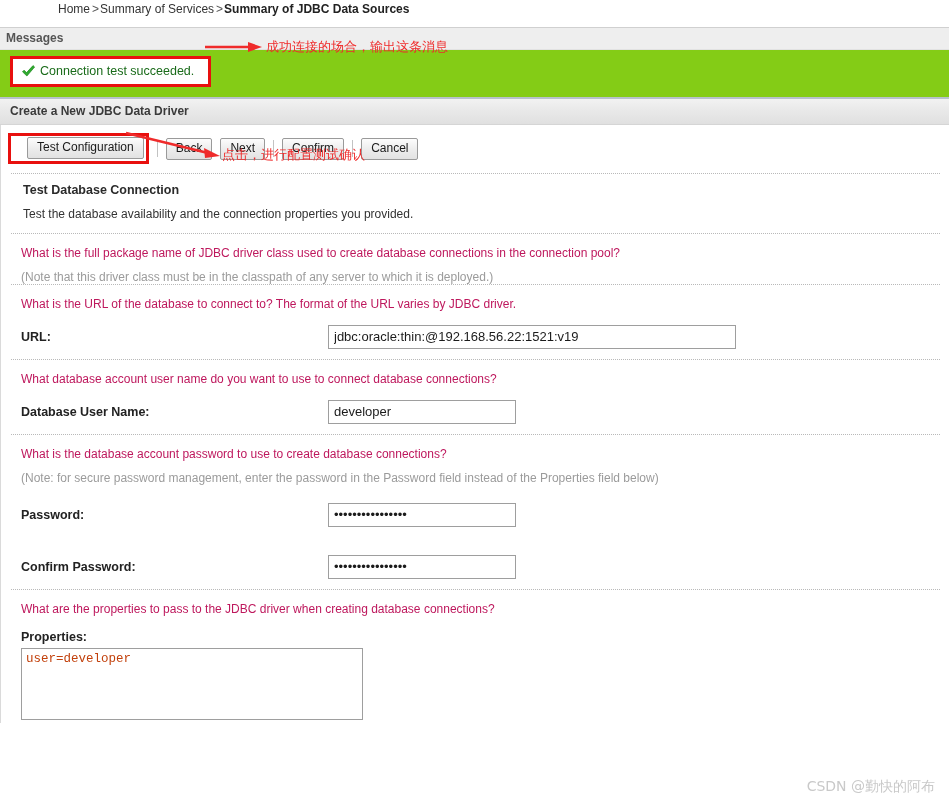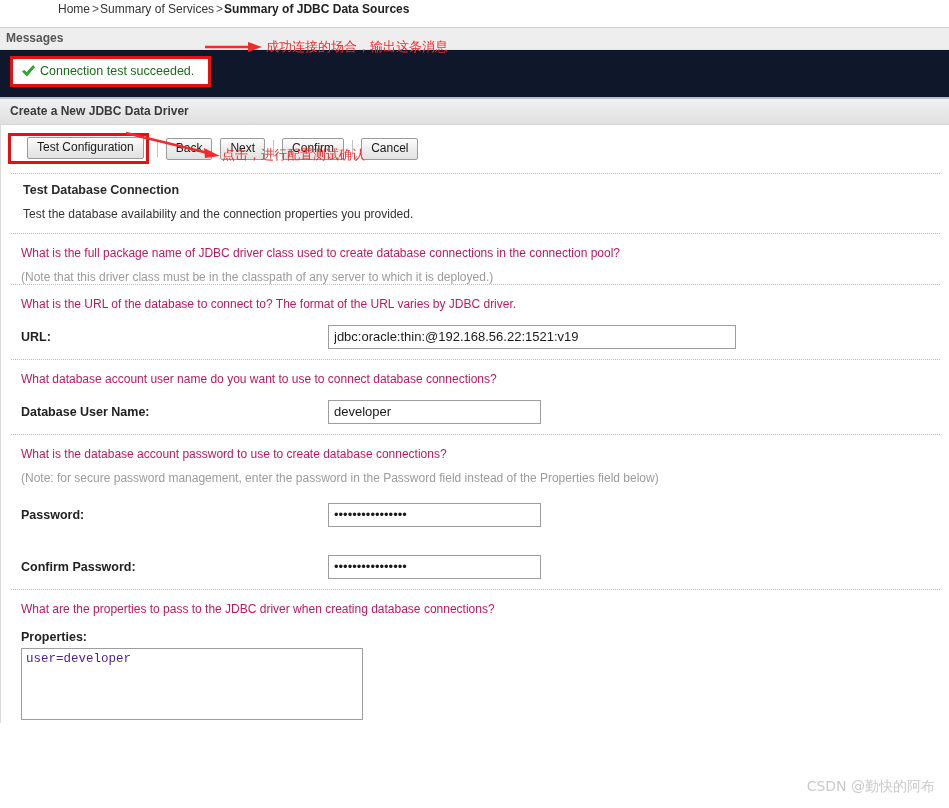--- a/index.html
+++ b/index.html
@@ -24,21 +24,21 @@
     color: #333333;
     background: #ffffff;
     white-space: nowrap;
   }
   .breadcrumb .crumb-sep { color: #555555; padding: 0 1px 0 2px; }
   .breadcrumb .crumb-current { font-weight: bold; color: #222222; }
 
   
   .messages-panel {
     border-top: 1px solid #d0d0d0;
-    background: #0f172a;
+    background: #84cc16;
     padding: 0 0 10px 0;
   }
   .messages-header {
     font-weight: bold;
     color: #555555;
     font-size: 12px;
     padding: 3px 0 4px 6px;
     background: #eeeeee;
     border-bottom: 1px solid #e2e2e2;
   }
@@ -169,38 +169,38 @@
     font-size: 13px;
     color: #1b1b1b;
     border: 1px solid #9e9e9e;
     background: #ffffff;
     padding: 3px 5px 4px 5px;
     box-sizing: border-box;
     height: 24px;
     outline: none;
   }
   .w-wide { width: 408px; }
-  .w-mid  { width: 213px; }
+  .w-mid  { width: 188px; }
 
   
   .props-label {
     font-weight: bold;
     font-size: 12.5px;
     color: #222222;
     padding: 14px 0 4px 20px;
   }
   .props-textarea {
     margin-left: 20px;
     width: 342px;
     height: 72px;
     border: 1px solid #9e9e9e;
     background: #ffffff;
     font-family: "Liberation Mono", monospace;
     font-size: 12.5px;
-    color: #4c1d95;
+    color: #c2410c;
     padding: 3px 4px;
     box-sizing: border-box;
     resize: none;
     outline: none;
     line-height: 15px;
   }
 
   
   .annot {
     position: absolute;

